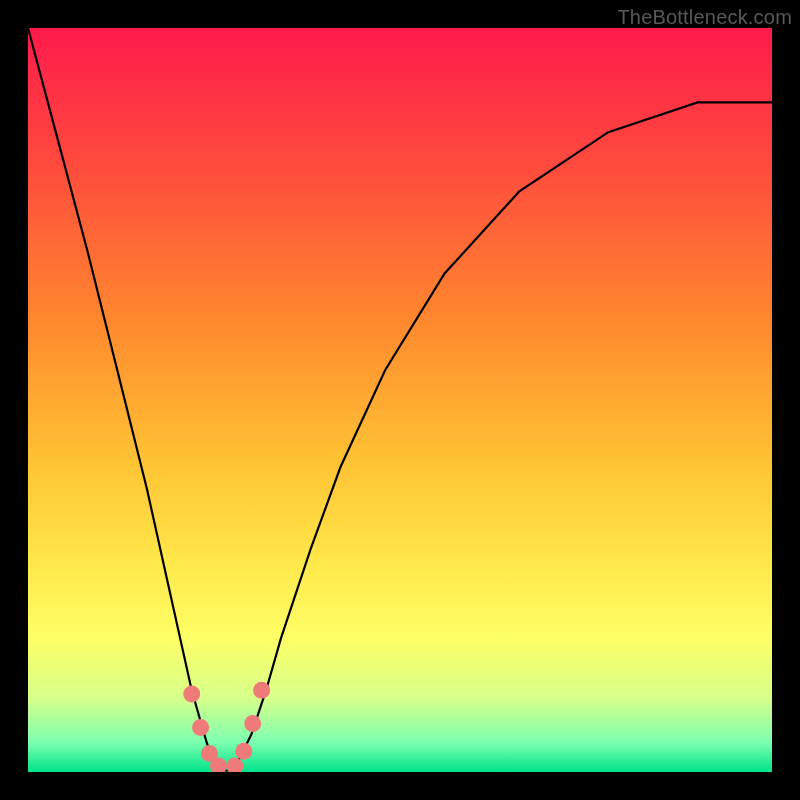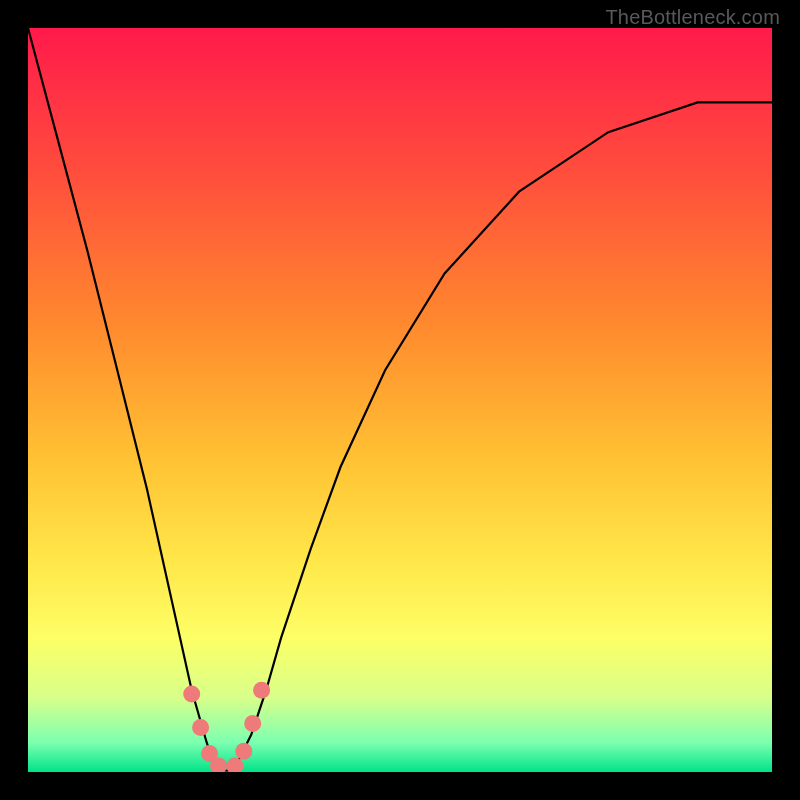--- a/index.html
+++ b/index.html
@@ -22,21 +22,21 @@
   .plot {
     position: absolute;
     left: 0;
     top: 0;
     width: 744px;
     height: 744px;
   }
   .watermark {
     position: absolute;
     top: 6px;
-    right: 20px;
+    right: 8px;
     font-size: 20px;
     font-weight: 500;
     color: #58595b;
     letter-spacing: 0.2px;
   }
 </style>
 </head>
 <body>
 
 <div class="frame">

